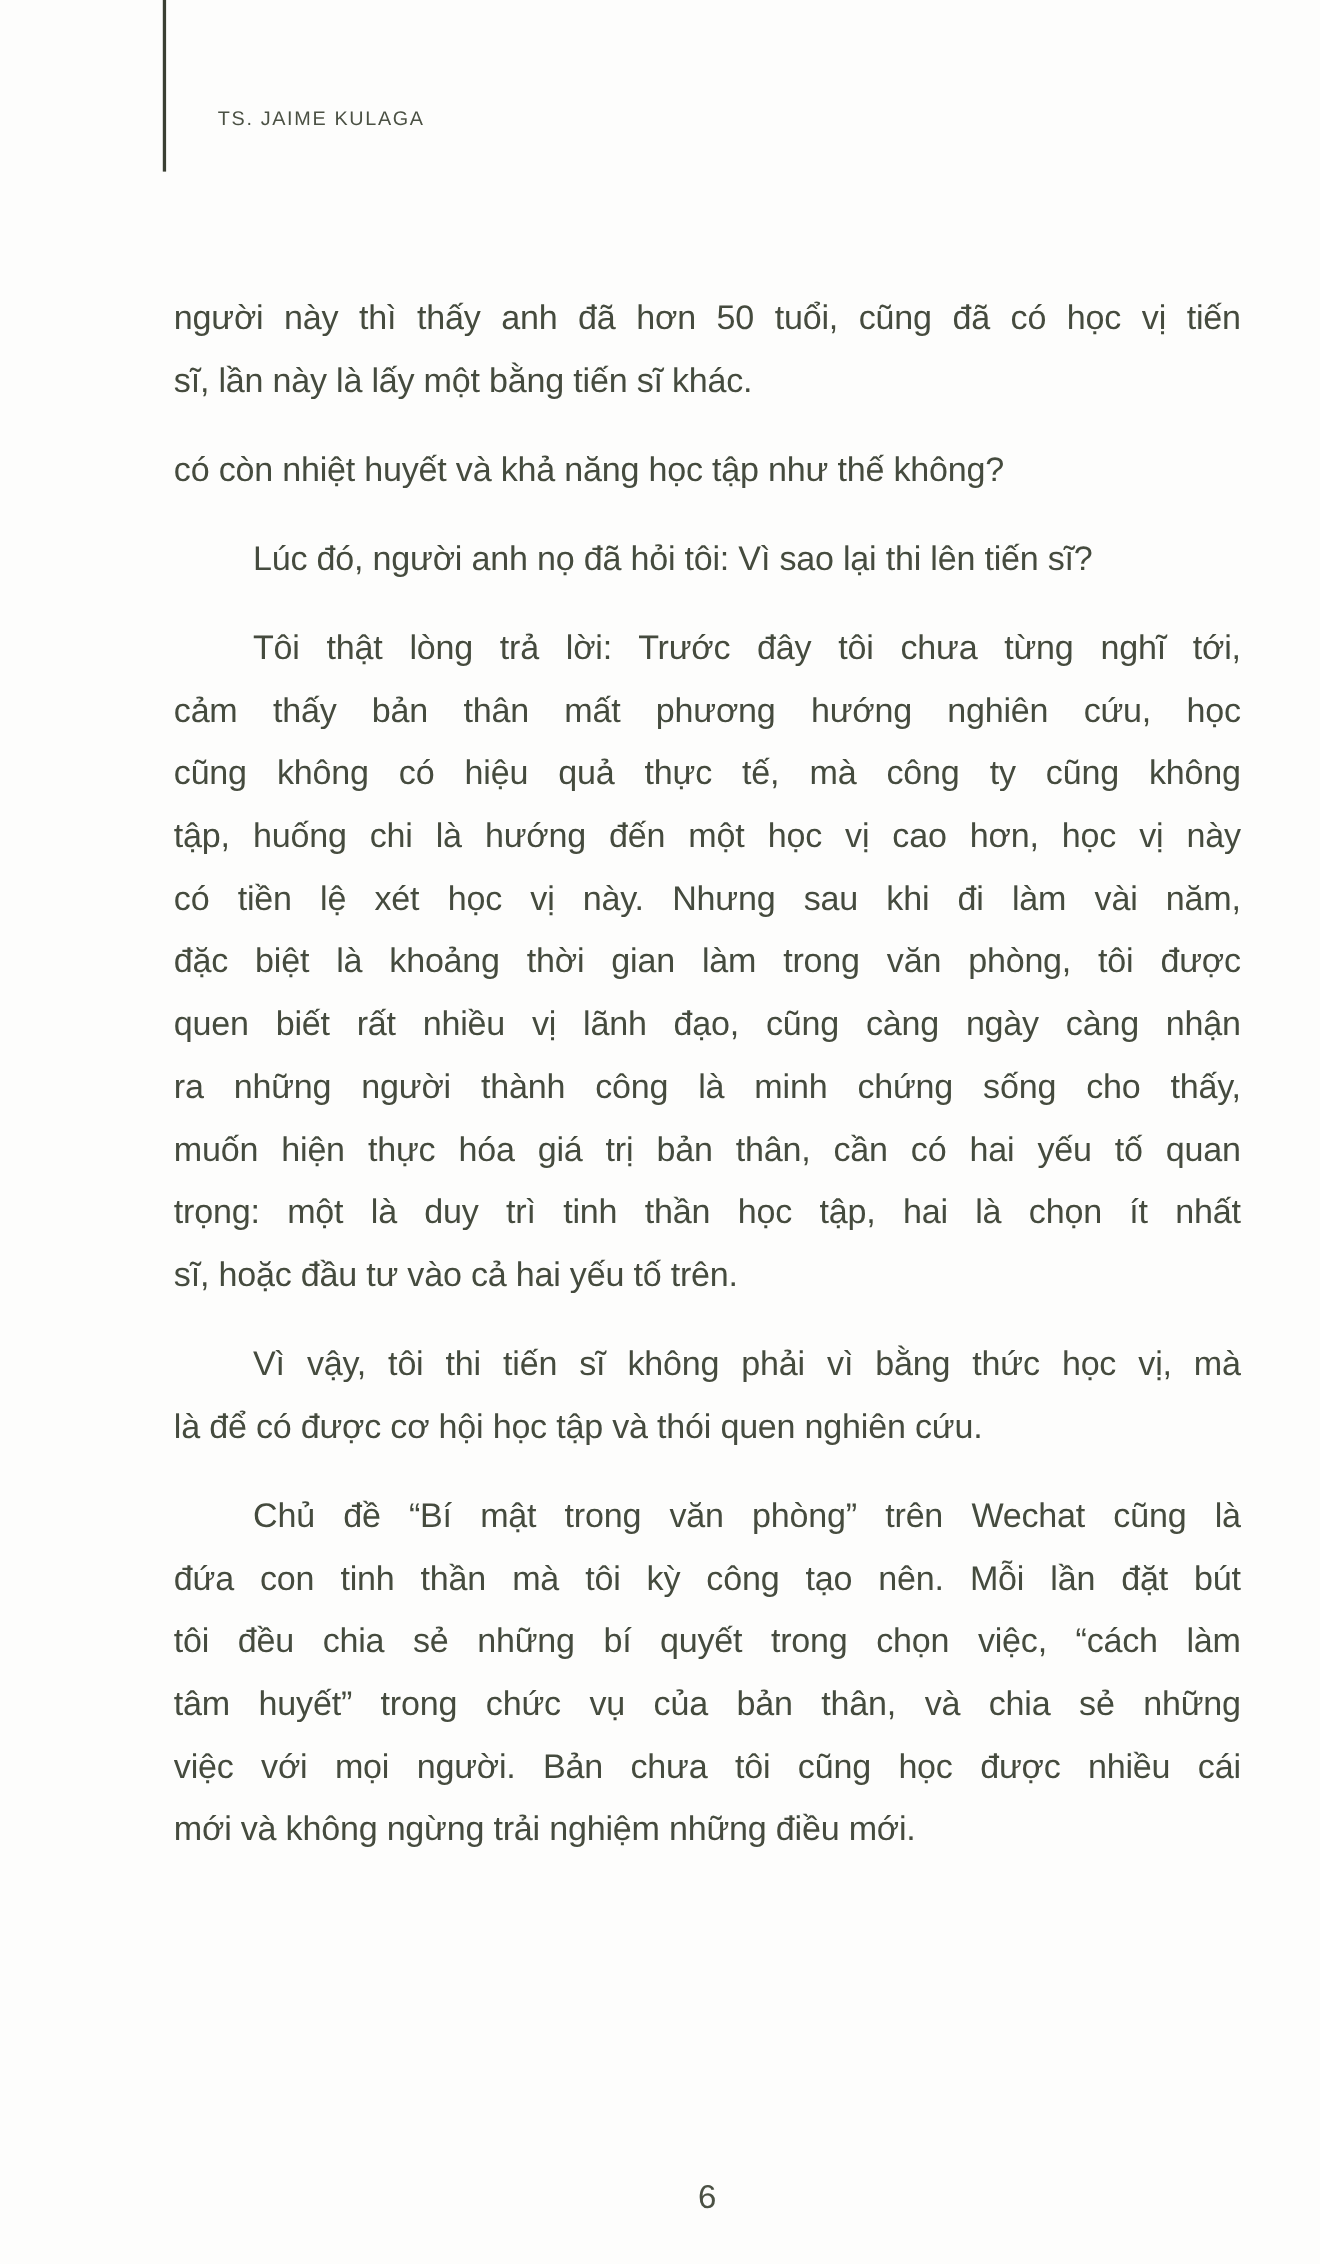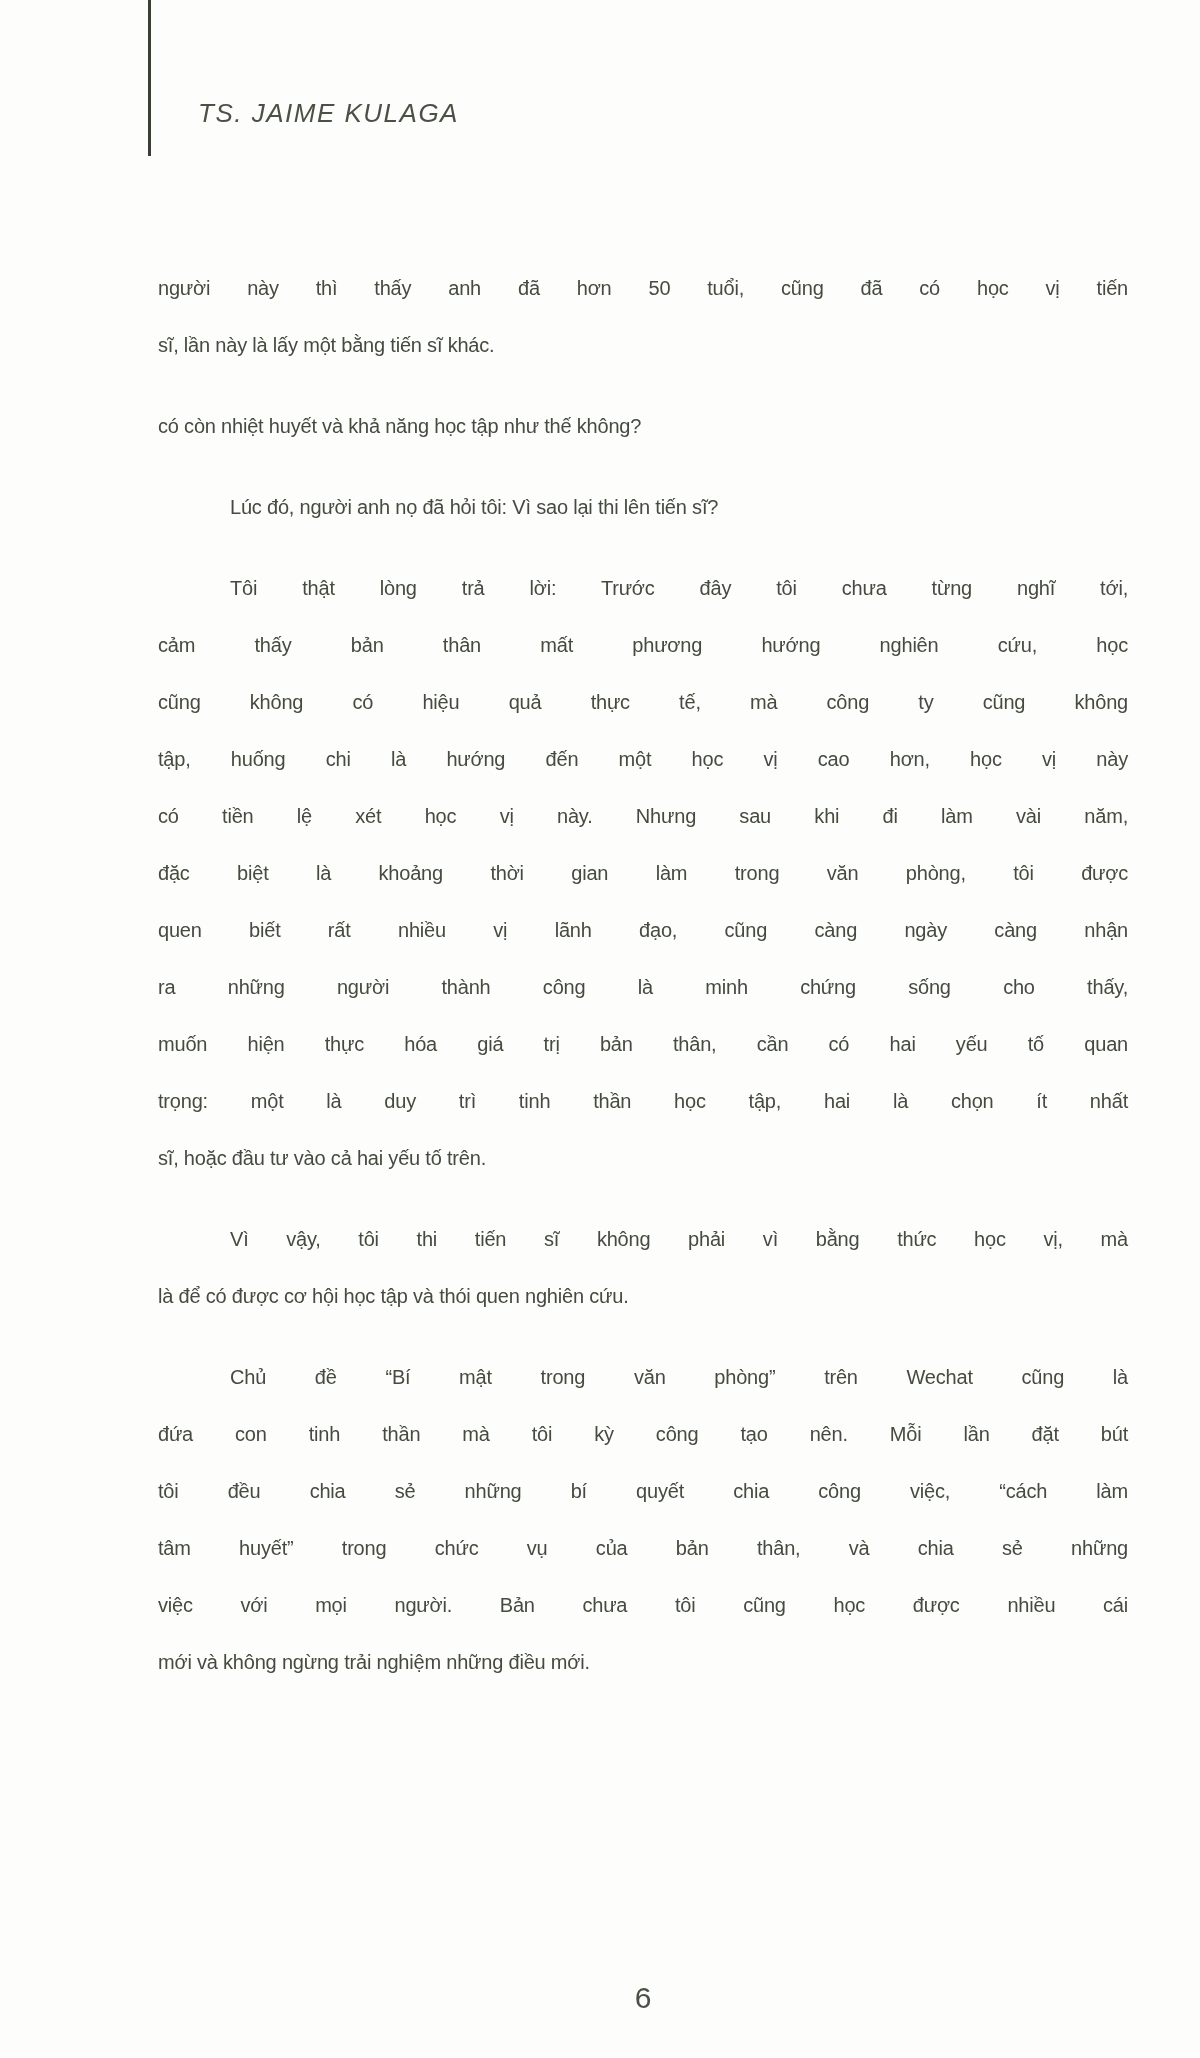--- a/index.html
+++ b/index.html
@@ -19,31 +19,30 @@
   }
   .margin-rule{
     position:absolute;
     left:148px;top:0;
     width:3px;height:156px;
     background:var(--rule);
   }
   .running-header{
     position:absolute;
     left:198px;top:98px;
-    font-size:26px;
+    font-size:18px;
     letter-spacing:1.5px;
     color:var(--ink-light);
     white-space:nowrap;
-    font-style:italic;
   }
   .body-text{
     position:absolute;
     left:158px;top:260px;
     width:970px;
-    font-size:20px;
+    font-size:31px;
     color:var(--ink);
     letter-spacing:-0.2px;
   }
   .para{margin:0 0 24px 0;}
   .line{
     height:57px;
     line-height:57px;
     text-align:justify;
     text-align-last:justify;
     white-space:nowrap;
@@ -92,20 +91,20 @@
       <div class="line">trọng: một là duy trì tinh thần học tập, hai là chọn ít nhất</div>
       <div class="line last">sĩ, hoặc đầu tư vào cả hai yếu tố trên.</div>
     </div>
     <div class="para">
       <div class="line first">Vì vậy, tôi thi tiến sĩ không phải vì bằng thức học vị, mà</div>
       <div class="line last">là để có được cơ hội học tập và thói quen nghiên cứu.</div>
     </div>
     <div class="para">
       <div class="line first">Chủ đề “Bí mật trong văn phòng” trên Wechat cũng là</div>
       <div class="line">đứa con tinh thần mà tôi kỳ công tạo nên. Mỗi lần đặt bút</div>
-      <div class="line">tôi đều chia sẻ những bí quyết chia công việc, “cách làm</div>
+      <div class="line">tôi đều chia sẻ những bí quyết trong chọn việc, “cách làm</div>
       <div class="line">tâm huyết” trong chức vụ của bản thân, và chia sẻ những</div>
       <div class="line">việc với mọi người. Bản chưa tôi cũng học được nhiều cái</div>
       <div class="line last">mới và không ngừng trải nghiệm những điều mới.</div>
     </div>
   </div>
 
 <div class="page-number">6</div>
 
 </body></html>

